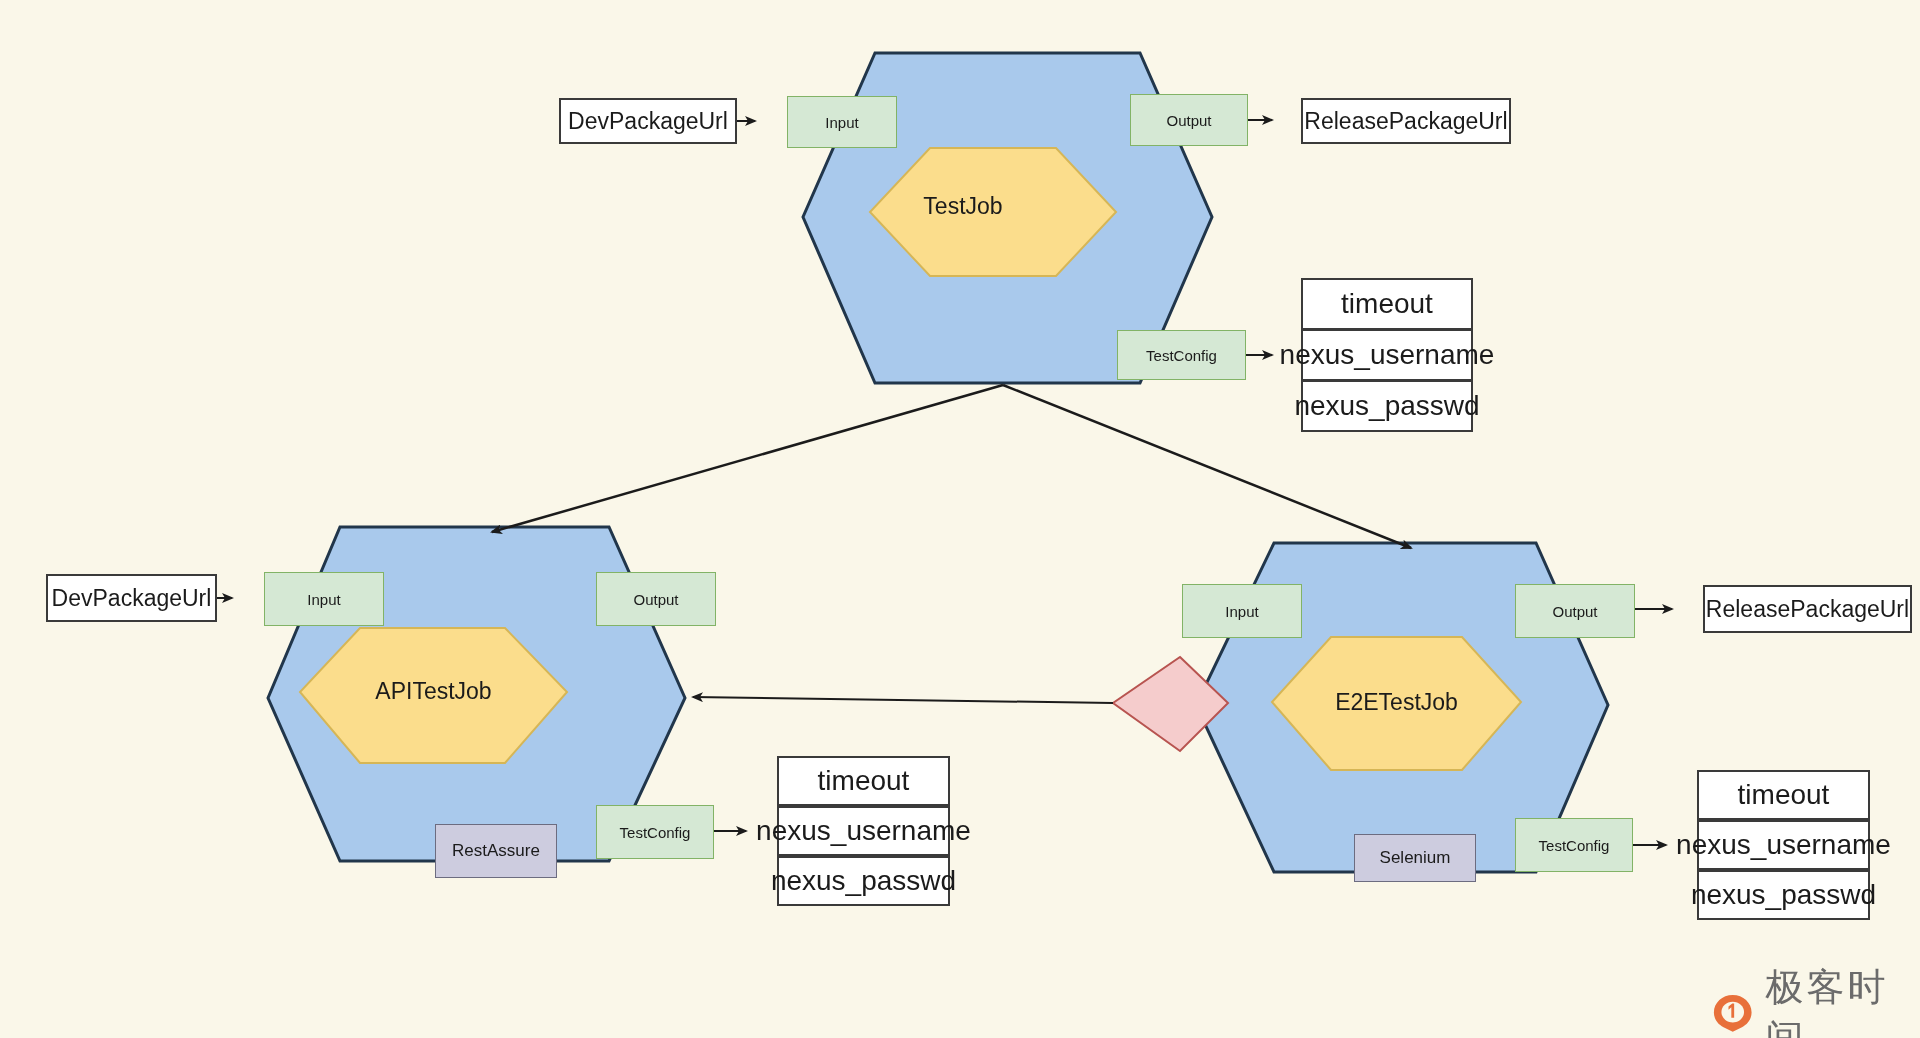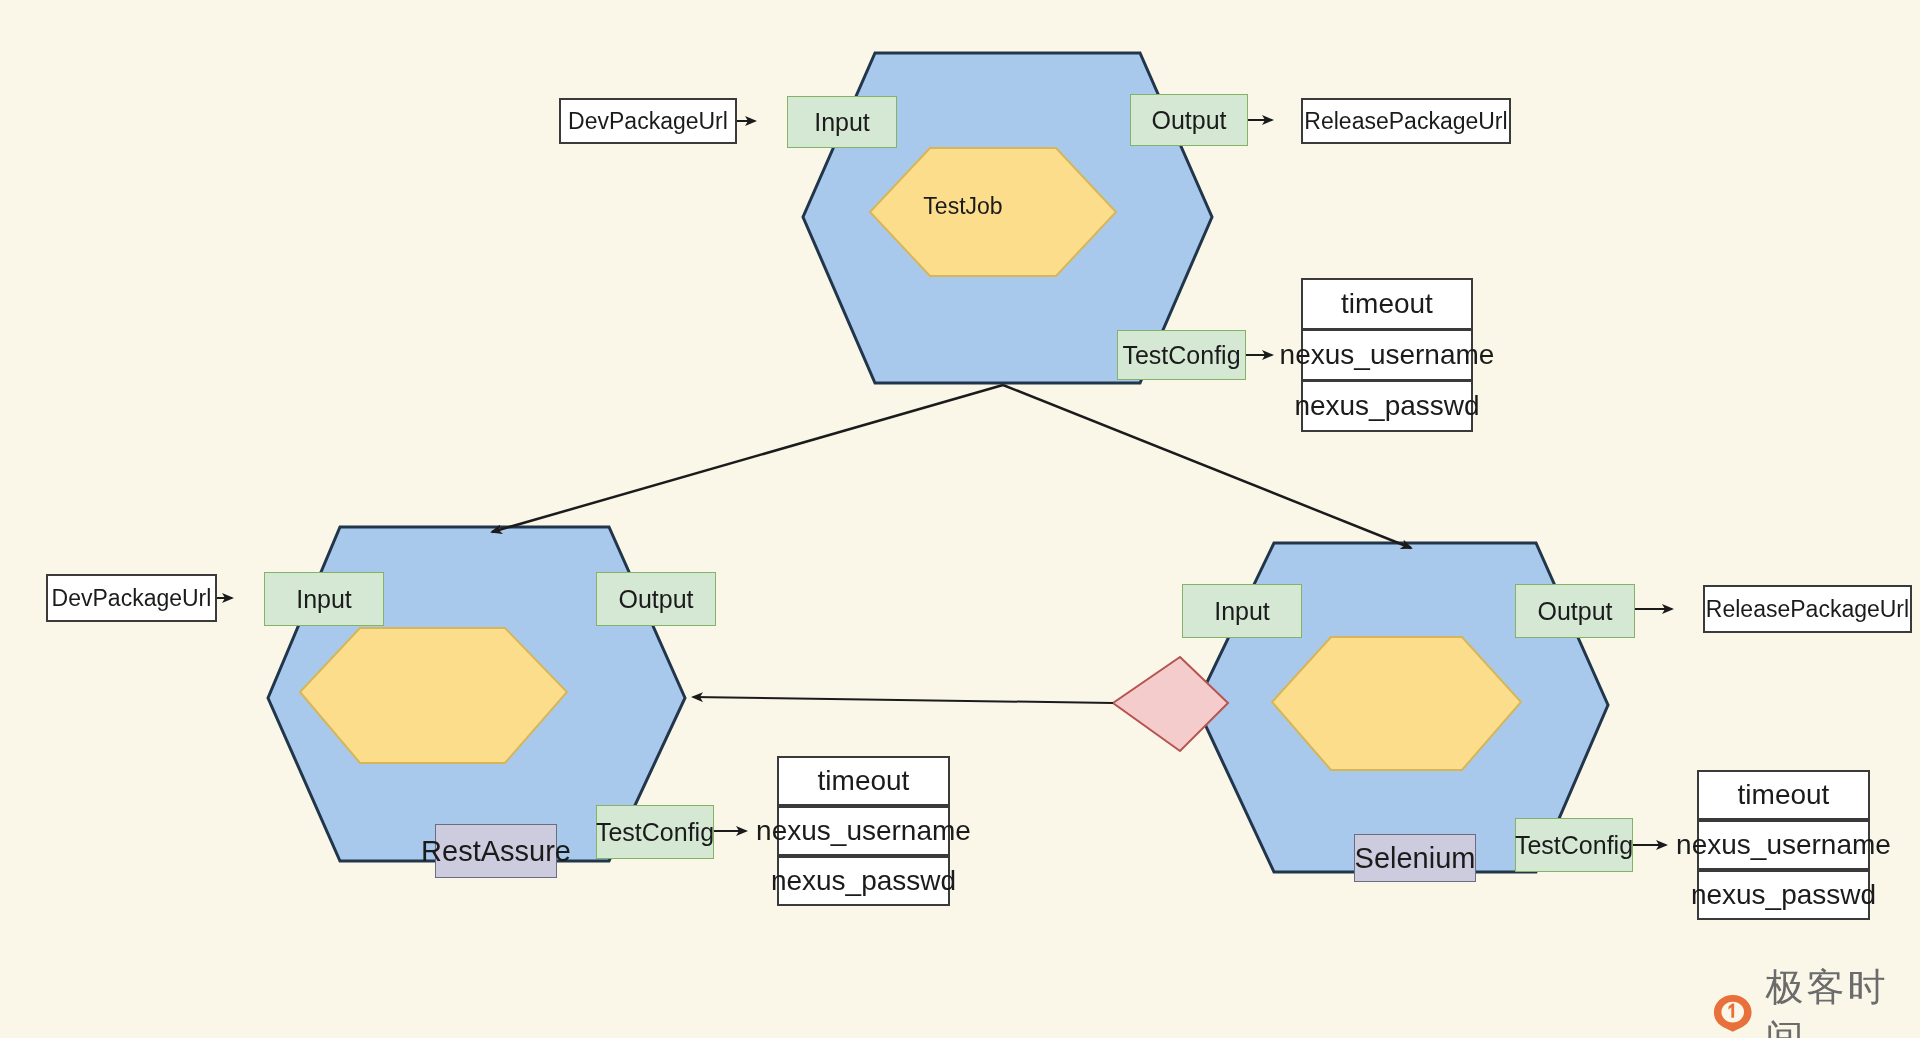--- a/index.html
+++ b/index.html
@@ -35,26 +35,26 @@
     margin-left: 24px;
   }
   .box-white {
     background: #ffffff;
     border: 2px solid #3a3a3a;
     font-size: 23px;
   }
   .box-green {
     background: #d5e8d4;
     border: 1.5px solid #82b366;
-    font-size: 25px;
+    font-size: 15px;
   }
   .box-purple {
     background: #cdccdf;
     border: 1.5px solid #6c6c80;
-    font-size: 29px;
+    font-size: 17px;
   }
   .tbl-cell {
     background: #ffffff;
     border: 2px solid #3a3a3a;
     font-size: 28px;
   }
   .shape-text {
     position: absolute;
     font-size: 23px;
     color: #1b1b1b;
@@ -131,35 +131,37 @@
   <div class="lbl box-green" style="left:1106px; top:94px; width:118px; height:52px;">Output</div>
 
   <div class="lbl box-white" style="left:1277px; top:98px; width:210px; height:46px;">ReleasePackageUrl</div>
 
   <div class="lbl box-green" style="left:1093px; top:330px; width:129px; height:50px;">TestConfig</div>
 
   <div class="lbl tbl-cell" style="left:1277px; top:278px; width:172px; height:52px;">timeout</div>
   <div class="lbl tbl-cell" style="left:1277px; top:329px; width:172px; height:52px;">nexus_username</div>
   <div class="lbl tbl-cell" style="left:1277px; top:380px; width:172px; height:52px;">nexus_passwd</div>
 
+  <div class="shape-text" style="left:300px; top:672px; width:267px; height:38px;">APITestJob</div>
 
   <div class="lbl box-white" style="left:22px; top:574px; width:171px; height:48px;">DevPackageUrl</div>
 
   <div class="lbl box-green" style="left:240px; top:572px; width:120px; height:54px;">Input</div>
 
   <div class="lbl box-green" style="left:572px; top:572px; width:120px; height:54px;">Output</div>
 
   <div class="lbl box-purple" style="left:411px; top:824px; width:122px; height:54px;">RestAssure</div>
 
   <div class="lbl box-green" style="left:572px; top:805px; width:118px; height:54px;">TestConfig</div>
 
   <div class="lbl tbl-cell" style="left:753px; top:756px; width:173px; height:50px;">timeout</div>
   <div class="lbl tbl-cell" style="left:753px; top:806px; width:173px; height:50px;">nexus_username</div>
   <div class="lbl tbl-cell" style="left:753px; top:856px; width:173px; height:50px;">nexus_passwd</div>
 
+  <div class="shape-text" style="left:1272px; top:683px; width:249px; height:38px;">E2ETestJob</div>
 
   <div class="lbl box-green" style="left:1158px; top:584px; width:120px; height:54px;">Input</div>
 
   <div class="lbl box-green" style="left:1491px; top:584px; width:120px; height:54px;">Output</div>
 
   <div class="lbl box-white" style="left:1679px; top:585px; width:209px; height:48px;">ReleasePackageUrl</div>
 
   <div class="lbl box-purple" style="left:1330px; top:834px; width:122px; height:48px;">Selenium</div>
 
   <div class="lbl box-green" style="left:1491px; top:818px; width:118px; height:54px;">TestConfig</div>

